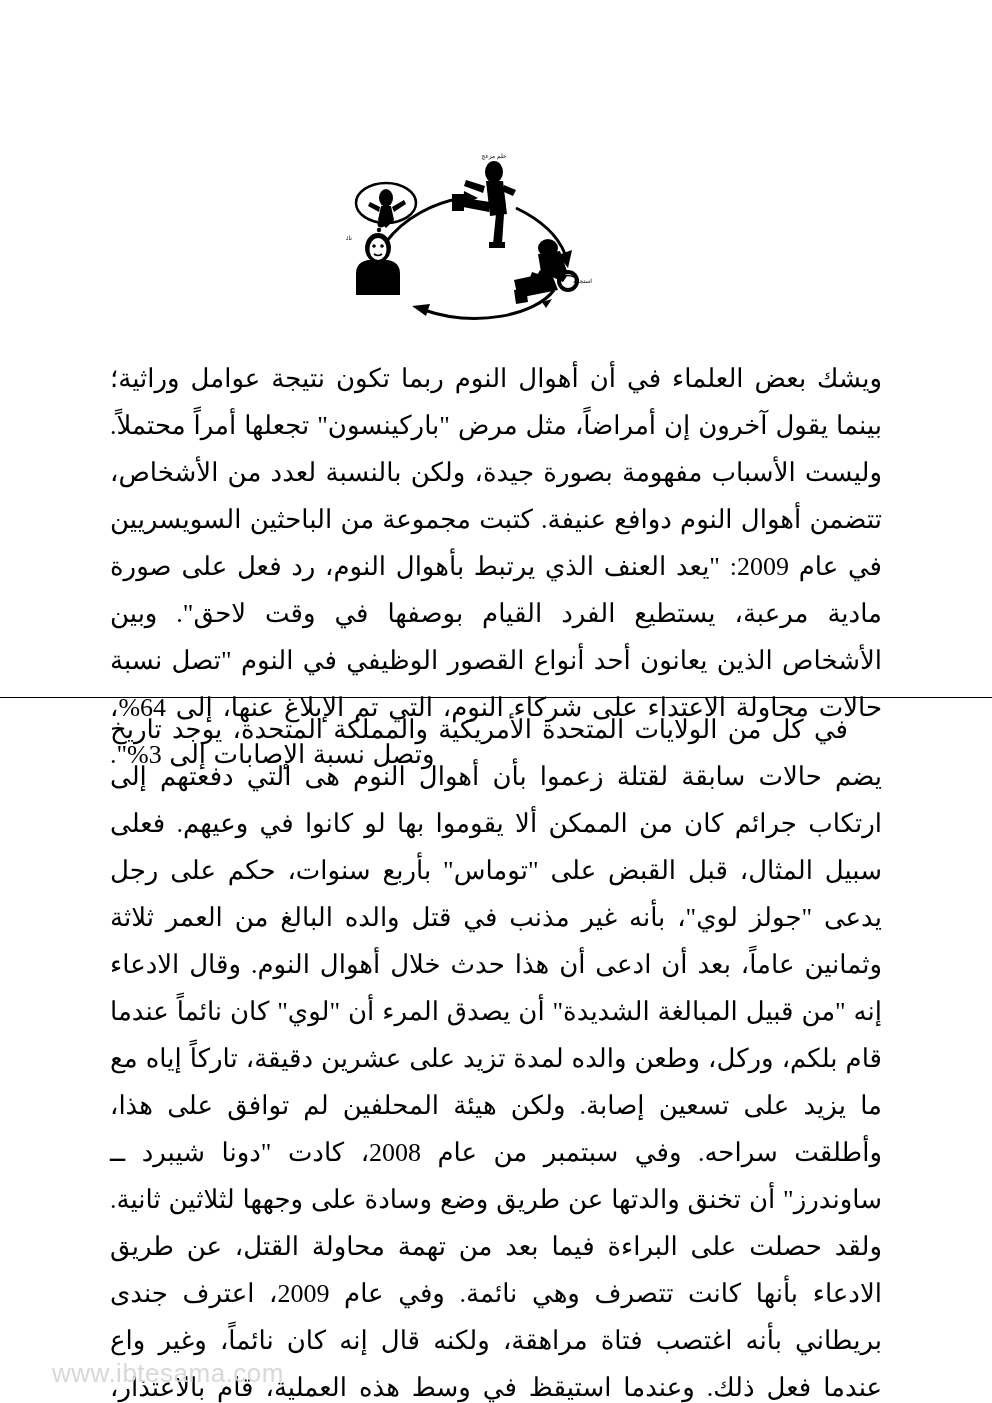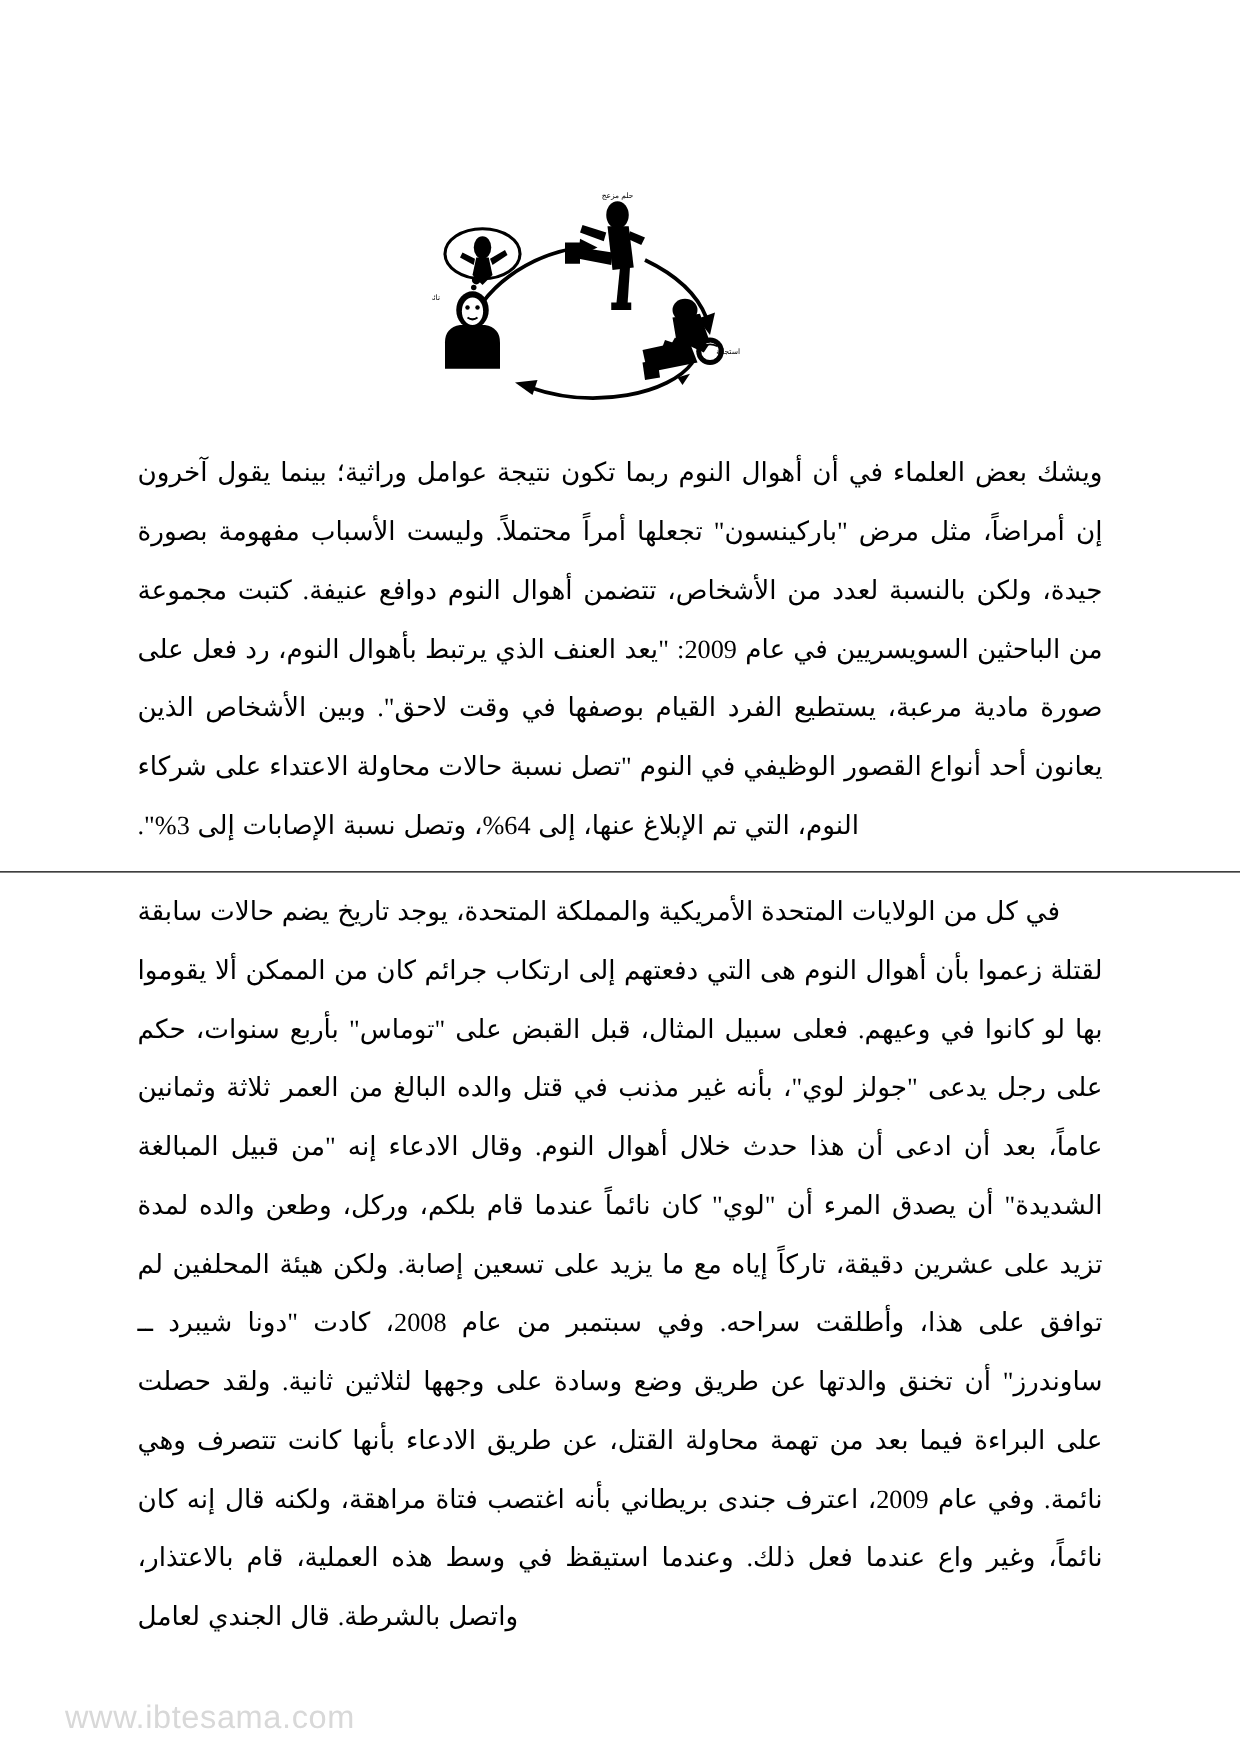--- a/index.html
+++ b/index.html
@@ -35,21 +35,21 @@
     position: absolute;
     left: 110px;
     right: 110px;
     top: 355px;
     width: 772px;
   }
   .para {
     direction: rtl;
     text-align: justify;
     text-align-last: justify;
-    font-size: 21px;
+    font-size: 26px;
     line-height: 47px;
     color: #000000;
     margin: 0;
     font-weight: 400;
     letter-spacing: 0px;
     word-spacing: 1px;
   }
   .para.last-line-right {
     text-align-last: left;
   }

